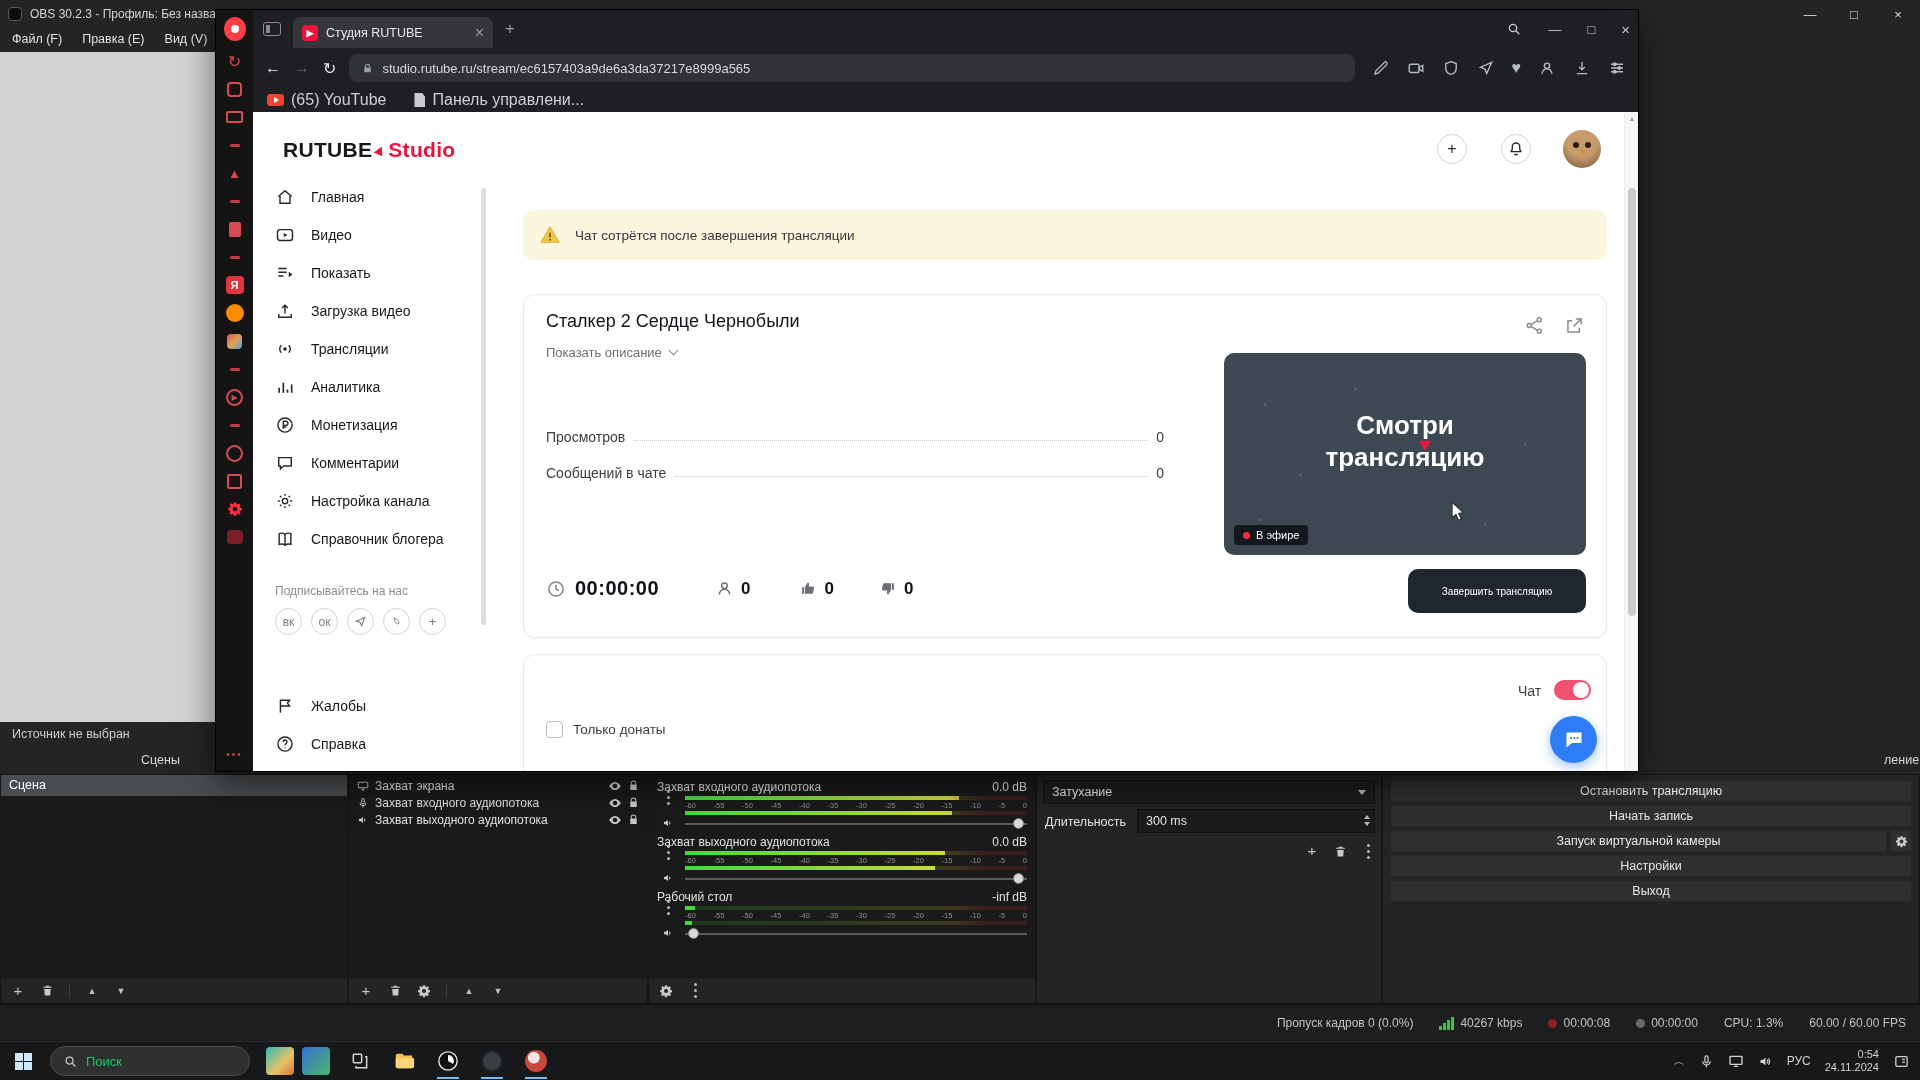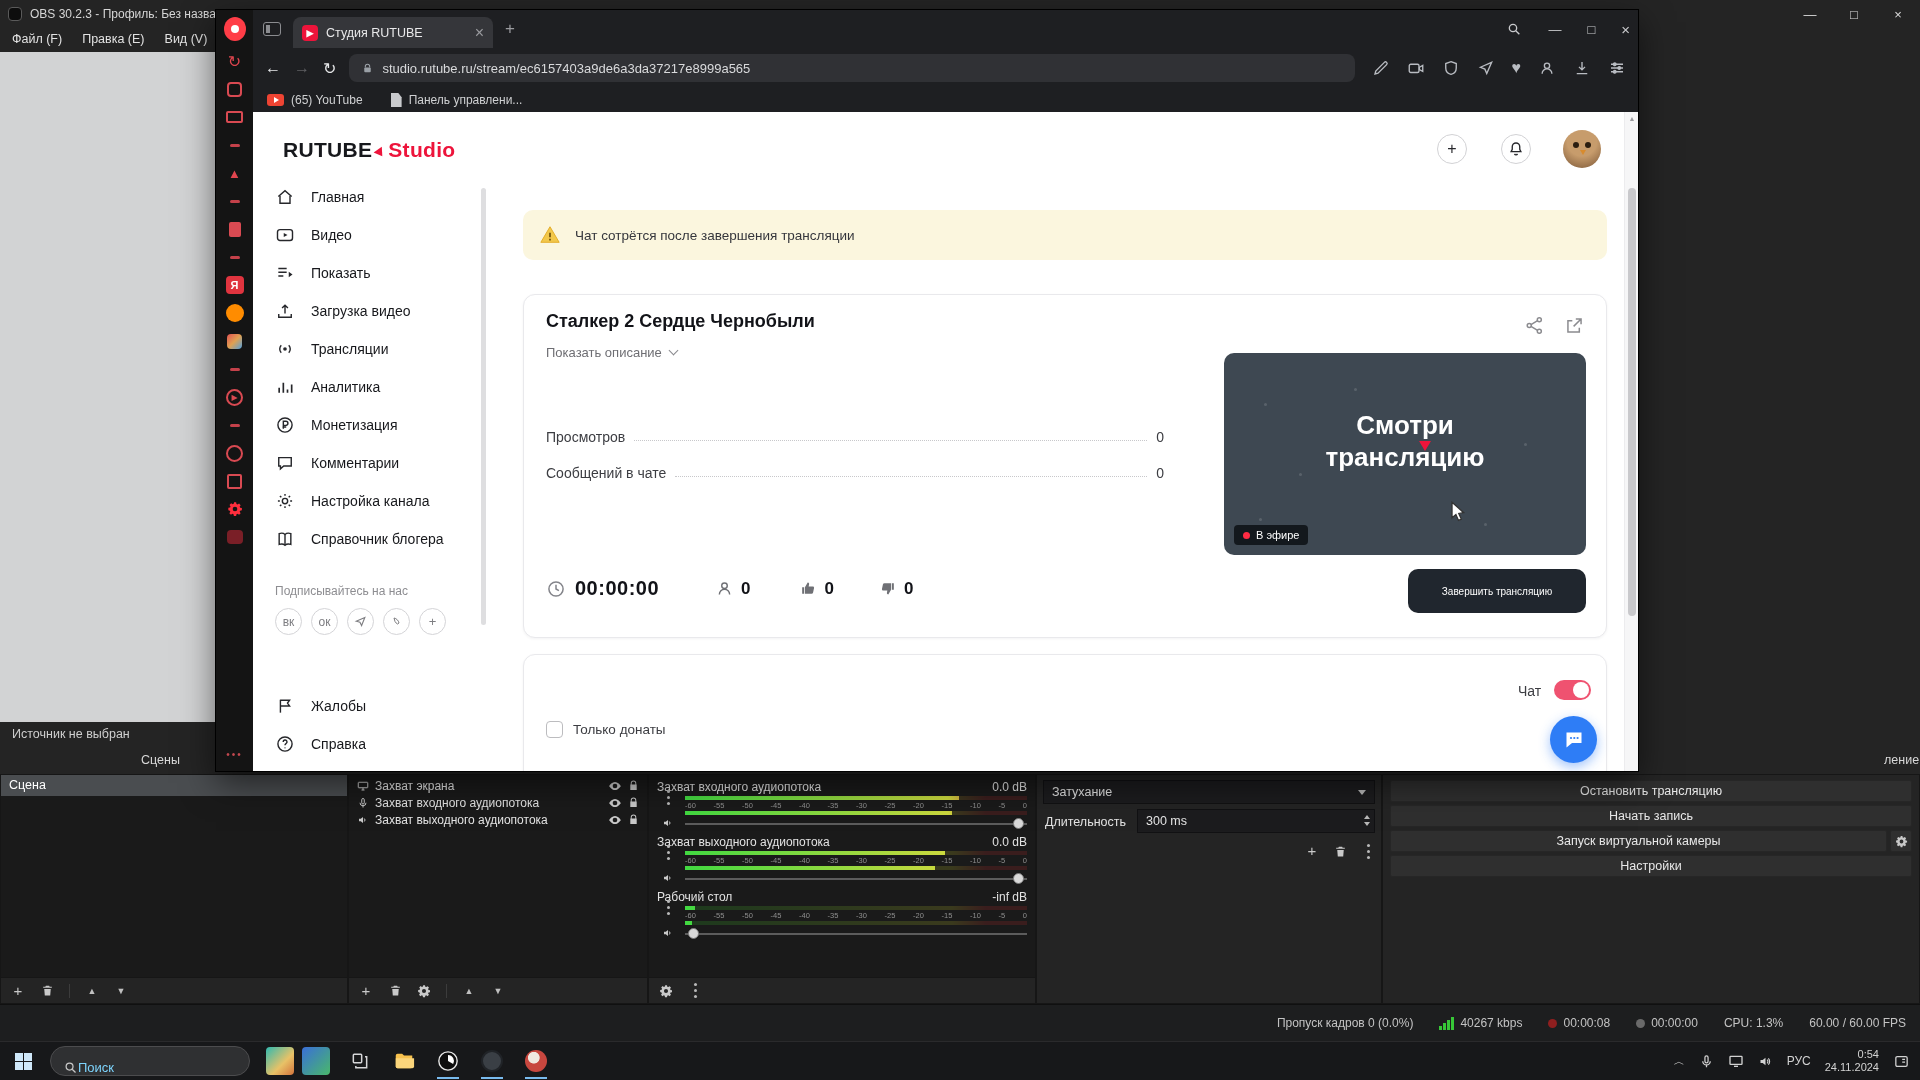--- a/index.html
+++ b/index.html
@@ -60,21 +60,21 @@
   .st-item{display:flex;align-items:center;gap:6px}
   .dot{width:9px;height:9px;border-radius:50%}
   .bars{display:flex;align-items:flex-end;gap:1px}
   .bars i{width:3px;background:#37c837;display:block}
 
   
   #taskbar{position:absolute;left:0;top:1041px;width:100%;height:39px;background:#17181a;border-top:1px solid #2a2a2c;display:flex;align-items:center}
   #tb-start{width:46px;height:100%;display:flex;align-items:center;justify-content:center}
   .win-glyph{display:grid;grid-template-columns:8px 8px;grid-template-rows:8px 8px;gap:1px}
   .win-glyph i{background:#cfe8fa;display:block}
-  #tb-search{width:200px;height:30px;border-radius:15px;background:#2f3032;border:1px solid #4c4c4e;display:flex;align-items:flex-end;padding:0 12px;color:#7dd3fc;font-size:13px;margin-left:4px}
+  #tb-search{width:200px;height:30px;border-radius:15px;background:#2f3032;border:1px solid #4c4c4e;display:flex;align-items:center;gap:8px;padding:0 12px;color:#22c55e;font-size:13px;margin-left:4px}
   .tb-ico{width:28px;height:28px;margin-left:16px;display:flex;align-items:center;justify-content:center;position:relative;border-radius:4px}
   .tb-under::after{content:"";position:absolute;left:3px;right:3px;bottom:-4px;height:2px;background:#79bbee}
   #tb-tray{margin-left:auto;display:flex;align-items:center;gap:14px;padding-right:10px;color:#d2d2d2;font-size:12px}
   #tb-clock{text-align:right;font-size:11px;line-height:13px}
   .widget1{background:linear-gradient(135deg,#2fb9b0 0%,#e8c267 60%,#d2733c 100%)}
   .widget2{background:linear-gradient(135deg,#3a6fd8 0%,#49b86a 100%)}
 
   
   #browser{position:absolute;left:216px;top:10px;width:1422px;height:761px;box-shadow:0 12px 32px rgba(0,0,0,.55),0 0 0 1px #000;background:#1e1f22}
   #yb-strip{position:absolute;left:0;top:0;width:37px;height:100%;background:#141414;display:flex;flex-direction:column;align-items:center;padding-top:6px;gap:10px}
@@ -90,21 +90,21 @@
   .favicon{width:16px;height:16px;border-radius:4px;background:#ed143b;color:#fff;font-size:9px;display:flex;align-items:center;justify-content:center;font-weight:bold}
   #tab .t{font-size:12.5px;color:#e9e9ea;flex:1;white-space:nowrap;overflow:hidden}
   .gray-glyph{color:#9a9b9f}
   #newtab{font-size:17px;color:#9a9b9f;margin-left:12px}
   #tab-right{margin-left:auto;display:flex;align-items:center;gap:26px;color:#c9cacd;font-size:13px}
   #toolbar{height:40px;display:flex;align-items:center;padding:0 12px;gap:13px;color:#e6e7e9}
   .tool-glyph{font-size:16px}
   .dim{color:#5f6064}
   #urlbox{flex:1;max-width:1014px;height:28px;background:#303135;border-radius:8px;display:flex;align-items:center;gap:8px;padding:0 12px;font-size:13px;color:#d9dadc;white-space:nowrap;overflow:hidden}
   #nav-icons{display:flex;gap:17px;align-items:center;margin-left:4px}
-  #bookmarks{height:24px;display:flex;align-items:center;gap:28px;padding-left:14px;font-size:12px;color:#cfd0d2}
+  #bookmarks{height:24px;display:flex;align-items:center;gap:28px;padding-left:14px;font-size:16px;color:#cfd0d2}
   .bm{display:flex;align-items:center;gap:7px}
   .yt-ico{width:17px;height:12px;border-radius:3px;background:#e43;position:relative}
   .yt-ico::after{content:"";position:absolute;left:6.5px;top:3px;border-left:5px solid #fff;border-top:3px solid transparent;border-bottom:3px solid transparent}
   .doc-ico{width:11px;height:14px;background:#c9cacd;clip-path:polygon(0 0,70% 0,100% 30%,100% 100%,0 100%)}
 
   
   #page{position:absolute;left:0;top:102px;right:0;bottom:0;background:#fff;overflow:hidden;color:#17181c}
   .hdr-logo{position:absolute;left:30px;top:26px;font-weight:bold;font-size:21px;letter-spacing:.3px;display:flex;align-items:baseline}
   .logo-mark{width:0;height:0;border-left:5px solid transparent;border-right:5px solid transparent;border-top:8px solid #ed143b;margin:0 3px;transform:rotate(-35deg)}
   .logo-red{color:#ed143b}
@@ -117,21 +117,21 @@
   .rnav-item svg{flex:0 0 auto}
   #subscribe{margin:26px 0 10px 10px;font-size:12px;color:#8d8d91}
   #social{display:flex;gap:9px;padding-left:10px}
   .soc{width:27px;height:27px;border-radius:50%;border:1px solid #d4d4d7;display:flex;align-items:center;justify-content:center;font-size:12px;color:#7d7d81}
   .mt-big{margin-top:52px}
   .sb-scroll{position:absolute;left:228px;top:76px;width:5px;height:437px;background:#dedee0;border-radius:3px}
   #warn{position:absolute;left:270px;top:98px;width:1084px;height:50px;background:#fbf6de;border-radius:10px;display:flex;align-items:center;gap:14px;padding-left:16px;font-size:13.5px;color:#35363c}
   .card{position:absolute;left:270px;width:1084px;background:#fff;border:1px solid #e9e9ec;border-radius:12px;box-shadow:0 1px 3px rgba(20,20,40,.05)}
   #card1{top:182px;height:344px}
   #card2{top:542px;height:230px}
-  #stitle{position:absolute;left:22px;top:16px;font-size:18px;font-weight:bold;color:#121318}
+  #stitle{position:absolute;left:22px;top:16px;font-size:18px;font-weight:normal;color:#121318}
   #sdesc{position:absolute;left:22px;top:50px;font-size:13px;color:#6e6e73;display:flex;align-items:center;gap:8px}
   .chev{width:7px;height:7px;border-right:1.6px solid #8a8a8e;border-bottom:1.6px solid #8a8a8e;transform:rotate(45deg);margin-top:-4px}
   .c1-ico{position:absolute;top:20px}
   .stats{position:absolute;left:22px;top:128px;width:618px}
   .stat-row{display:flex;align-items:flex-end;height:22px;margin-bottom:14px;font-size:14px;color:#3c3d42}
   .leader{flex:1;border-bottom:1.5px dotted #c8c8cb;margin:0 9px 4px}
   #timer-row{position:absolute;left:22px;top:282px;display:flex;align-items:center;color:#121318}
   .big{font-size:20px;font-weight:bold;margin-left:9px;letter-spacing:.5px}
   .cnt{font-size:17px;font-weight:bold;margin-left:7px}
   .grp{display:flex;align-items:center}
@@ -433,20 +433,21 @@
     <div class="ctl-btn">Начать запись</div>
     <div class="vc-row">
       <div class="ctl-btn">Запуск виртуальной камеры</div>
       <div class="vc-gear">
           <svg viewBox="0 0 24 24" width="13" height="13">
             <path fill="#c9c9c9" d="M10.3 2h3.4l.5 2.6 1.7.7 2.2-1.5 2.4 2.4-1.5 2.2.7 1.7 2.6.5v3.4l-2.6.5-.7 1.7 1.5 2.2-2.4 2.4-2.2-1.5-1.7.7-.5 2.6h-3.4l-.5-2.6-1.7-.7-2.2 1.5-2.4-2.4 1.5-2.2-.7-1.7L2 13.7v-3.4l2.6-.5.7-1.7-1.5-2.2 2.4-2.4 2.2 1.5 1.7-.7.5-2.3zM12 8.5a3.5 3.5 0 1 0 0 7 3.5 3.5 0 0 0 0-7z"></path>
           </svg>
         </div>
     </div>
     <div class="ctl-btn">Настройки</div>
+    <div class="ctl-btn">Выход</div>
   </div>
 
   <div id="obs-status">
     <span class="st-item">Пропуск кадров 0 (0.0%)</span>
     <span class="st-item">
       <span class="bars">
           <i style="height:4px"></i>
           <i style="height:7px"></i>
           <i style="height:10px"></i>
           <i style="height:13px"></i>

